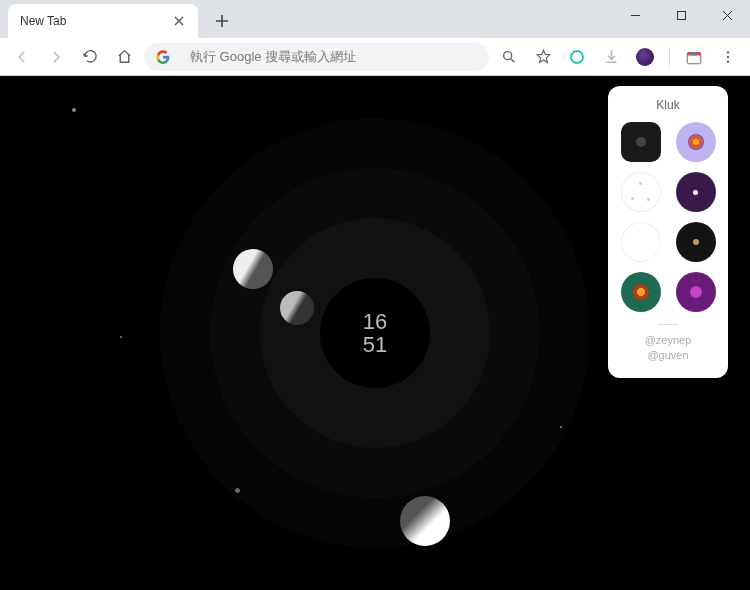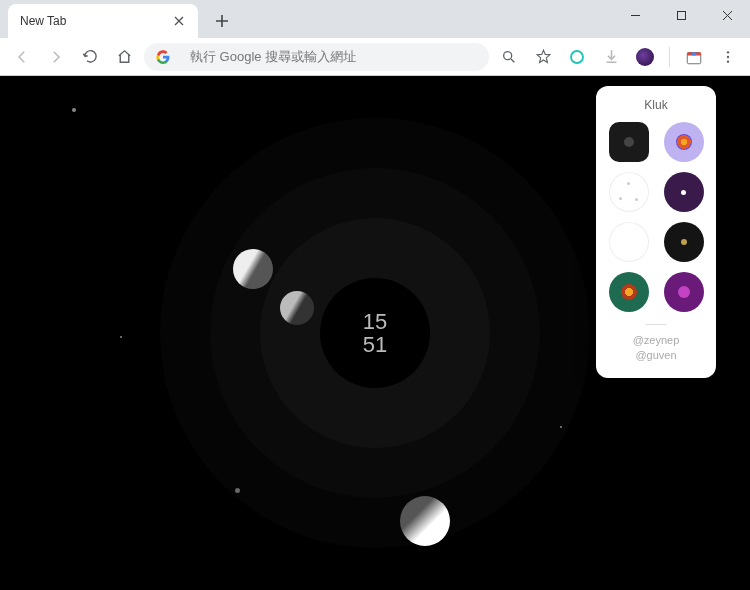--- a/index.html
+++ b/index.html
@@ -35,21 +35,21 @@
 
   .moon { position: absolute; border-radius: 50%; overflow: hidden; }
   .moon::after { content: ''; position: absolute; inset: 0; border-radius: 50%; }
   .m1 { width: 40px; height: 40px; left: 233px; top: 173px; background: linear-gradient(120deg, #eee 40%, #555 55%); }
   .m2 { width: 34px; height: 34px; left: 280px; top: 215px; background: linear-gradient(120deg, #bbb 40%, #333 55%); }
   .m3 { width: 50px; height: 50px; left: 400px; top: 420px; background: linear-gradient(135deg, #555 35%, #fff 60%); }
 
   .star { position: absolute; background: #888; border-radius: 50%; }
 
   
-  .panel { position: absolute; right: 34px; top: 10px; width: 120px; background: #fff; border-radius: 12px; padding: 12px 10px 14px; box-shadow: 0 4px 20px rgba(0,0,0,0.4); }
+  .panel { position: absolute; right: 22px; top: 10px; width: 120px; background: #fff; border-radius: 12px; padding: 12px 10px 14px; box-shadow: 0 4px 20px rgba(0,0,0,0.4); }
   .panel-title { text-align: center; font-size: 12px; color: #666; margin-bottom: 10px; font-family: Arial, sans-serif; }
   .swatch-grid { display: grid; grid-template-columns: 1fr 1fr; gap: 10px; justify-items: center; }
   .swatch { width: 40px; height: 40px; border-radius: 50%; position: relative; cursor: pointer; display: flex; align-items: center; justify-content: center; }
   .sw-inner { width: 14px; height: 14px; border-radius: 50%; }
   .sw-rings { width: 16px; height: 16px; border-radius: 50%; }
   .panel-divider { width: 20px; height: 1px; background: #ddd; margin: 12px auto 8px; }
   .credit { text-align: center; font-size: 11px; color: #aaa; line-height: 1.4; }
 </style>
 </head>
 <body>
@@ -156,21 +156,21 @@
         <circle cx="12" cy="19" r="1.8" fill="currentColor"></circle>
       </svg>
   </div>
 </div>
 
 <div class="content">
   <div class="ring r1"></div>
   <div class="ring r2"></div>
   <div class="ring r3"></div>
   <div class="center-circle">
-    <div class="clock-num">15</div>
+    <div class="clock-num">16</div>
     <div class="clock-num">51</div>
   </div>
   <div class="moon m1"></div>
   <div class="moon m2"></div>
   <div class="moon m3"></div>
 
   <div class="star" style="width:4px;height:4px;left:72px;top:32px;"></div>
   <div class="star" style="width:5px;height:5px;left:235px;top:412px;background:#666"></div>
   <div class="star" style="width:2px;height:2px;left:560px;top:350px;"></div>
   <div class="star" style="width:2px;height:2px;left:120px;top:260px;"></div>

